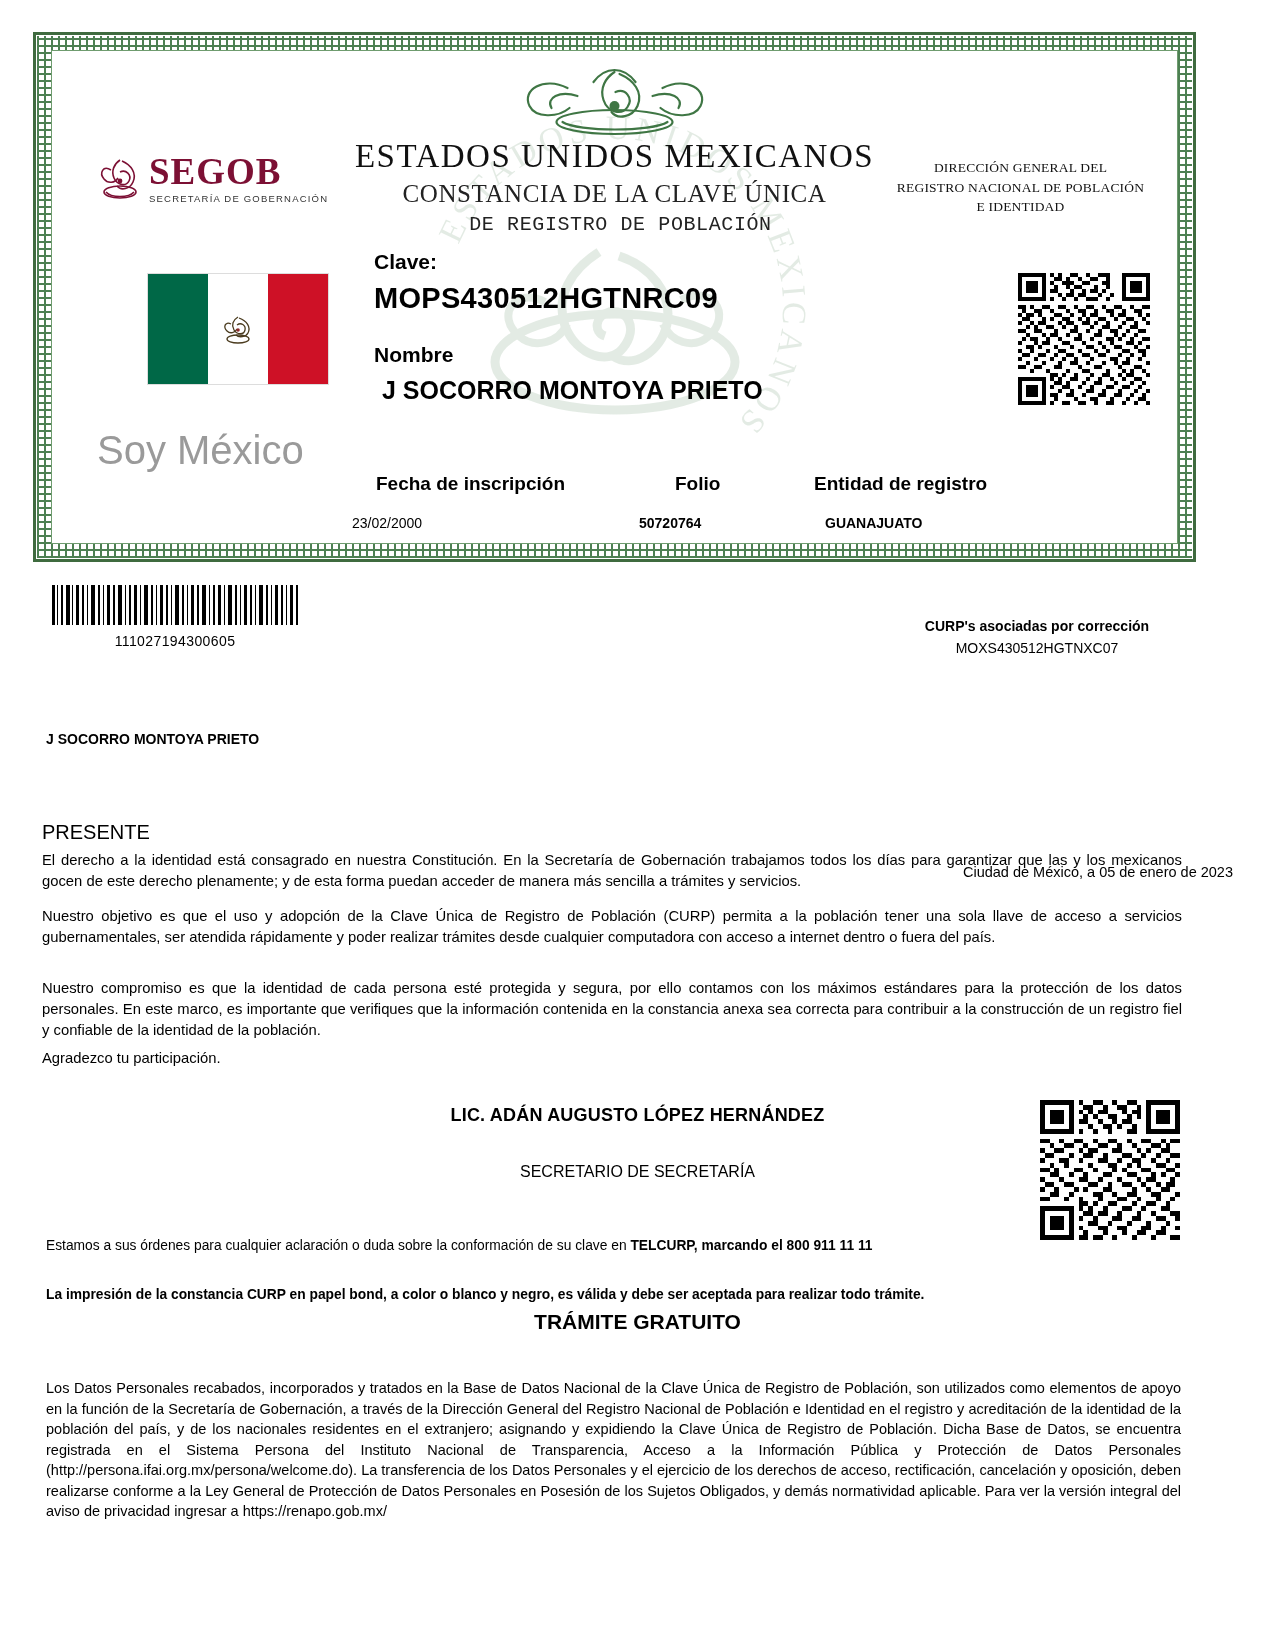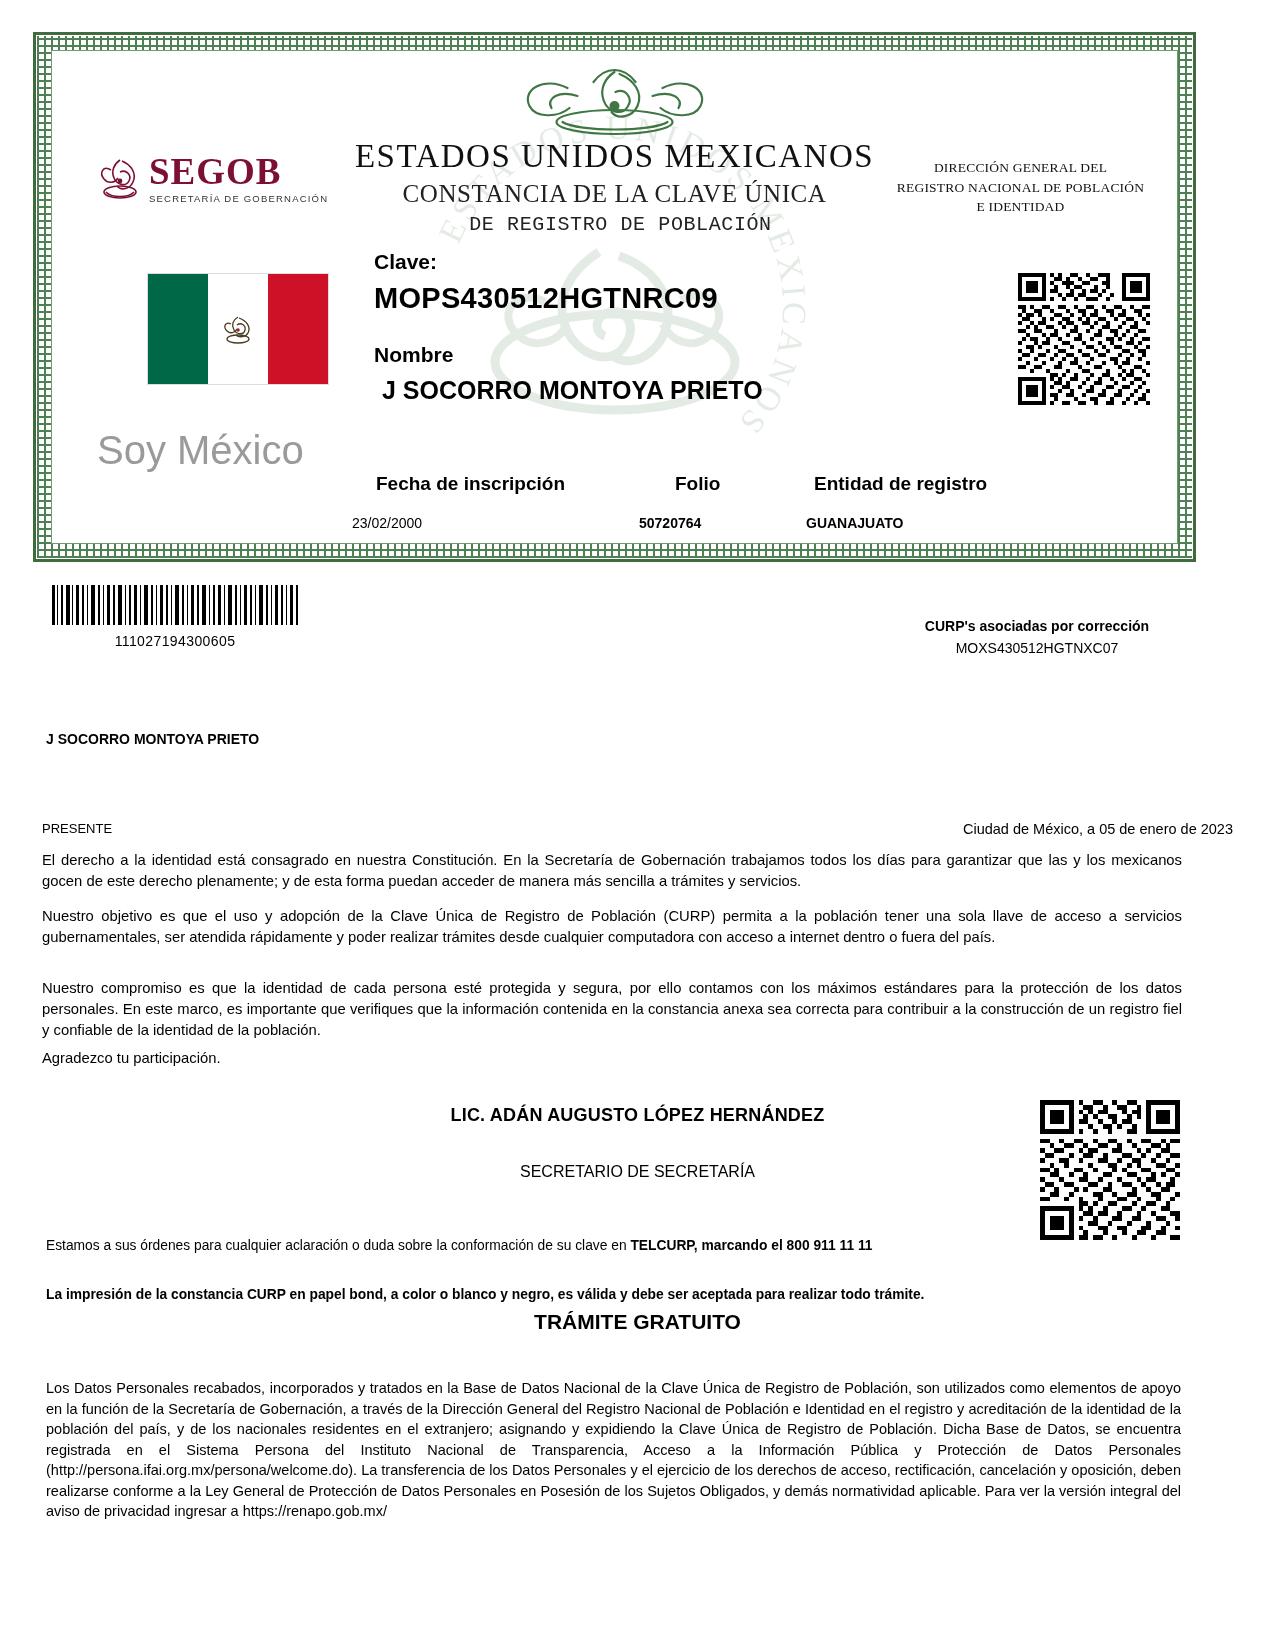--- a/index.html
+++ b/index.html
@@ -267,26 +267,26 @@
     position: absolute;
     left: 46px;
     top: 731px;
     font-size: 14px;
     font-weight: bold;
   }
   .presente {
     position: absolute;
     left: 42px;
     top: 821px;
-    font-size: 13px;
+    font-size: 20px;
   }
   .city-date {
     position: absolute;
     right: 42px;
-    top: 821px;
+    top: 864px;
     font-size: 14.5px;
     text-align: right;
   }
   .para {
     position: absolute;
     left: 42px;
     width: 1140px;
     font-size: 14.8px;
     line-height: 1.42;
     text-align: justify;
@@ -724,21 +724,21 @@
       </svg>
     </div>
 
     <div class="foot-row-labels">
       <div class="foot-lbl" style="left:0; top:0;margin-left:32px;">Fecha de inscripción</div>
       <div class="foot-lbl" style="left:295px; top:0;margin-left:36px;">Folio</div>
       <div class="foot-lbl" style="left:470px; top:0;">Entidad de registro</div>
 
       <div class="foot-val" style="left:8px; top:42px;">23/02/2000</div>
       <div class="foot-val bold" style="left:295px; top:42px;">50720764</div>
-      <div class="foot-val bold" style="left:462px; top:42px;">GUANAJUATO</div>
+      <div class="foot-val bold" style="left:481px; top:42px;">GUANAJUATO</div>
     </div>
 
   </div>
 </div>
 
 <div class="barcode-area">
   <svg class="barcode" viewBox="0 0 250 40" preserveAspectRatio="none" xmlns="http://www.w3.org/2000/svg">
     <rect width="250" height="40" fill="#fff"></rect>
     <g fill="#000">
       <rect x="2" y="0" width="3" height="40"></rect>

